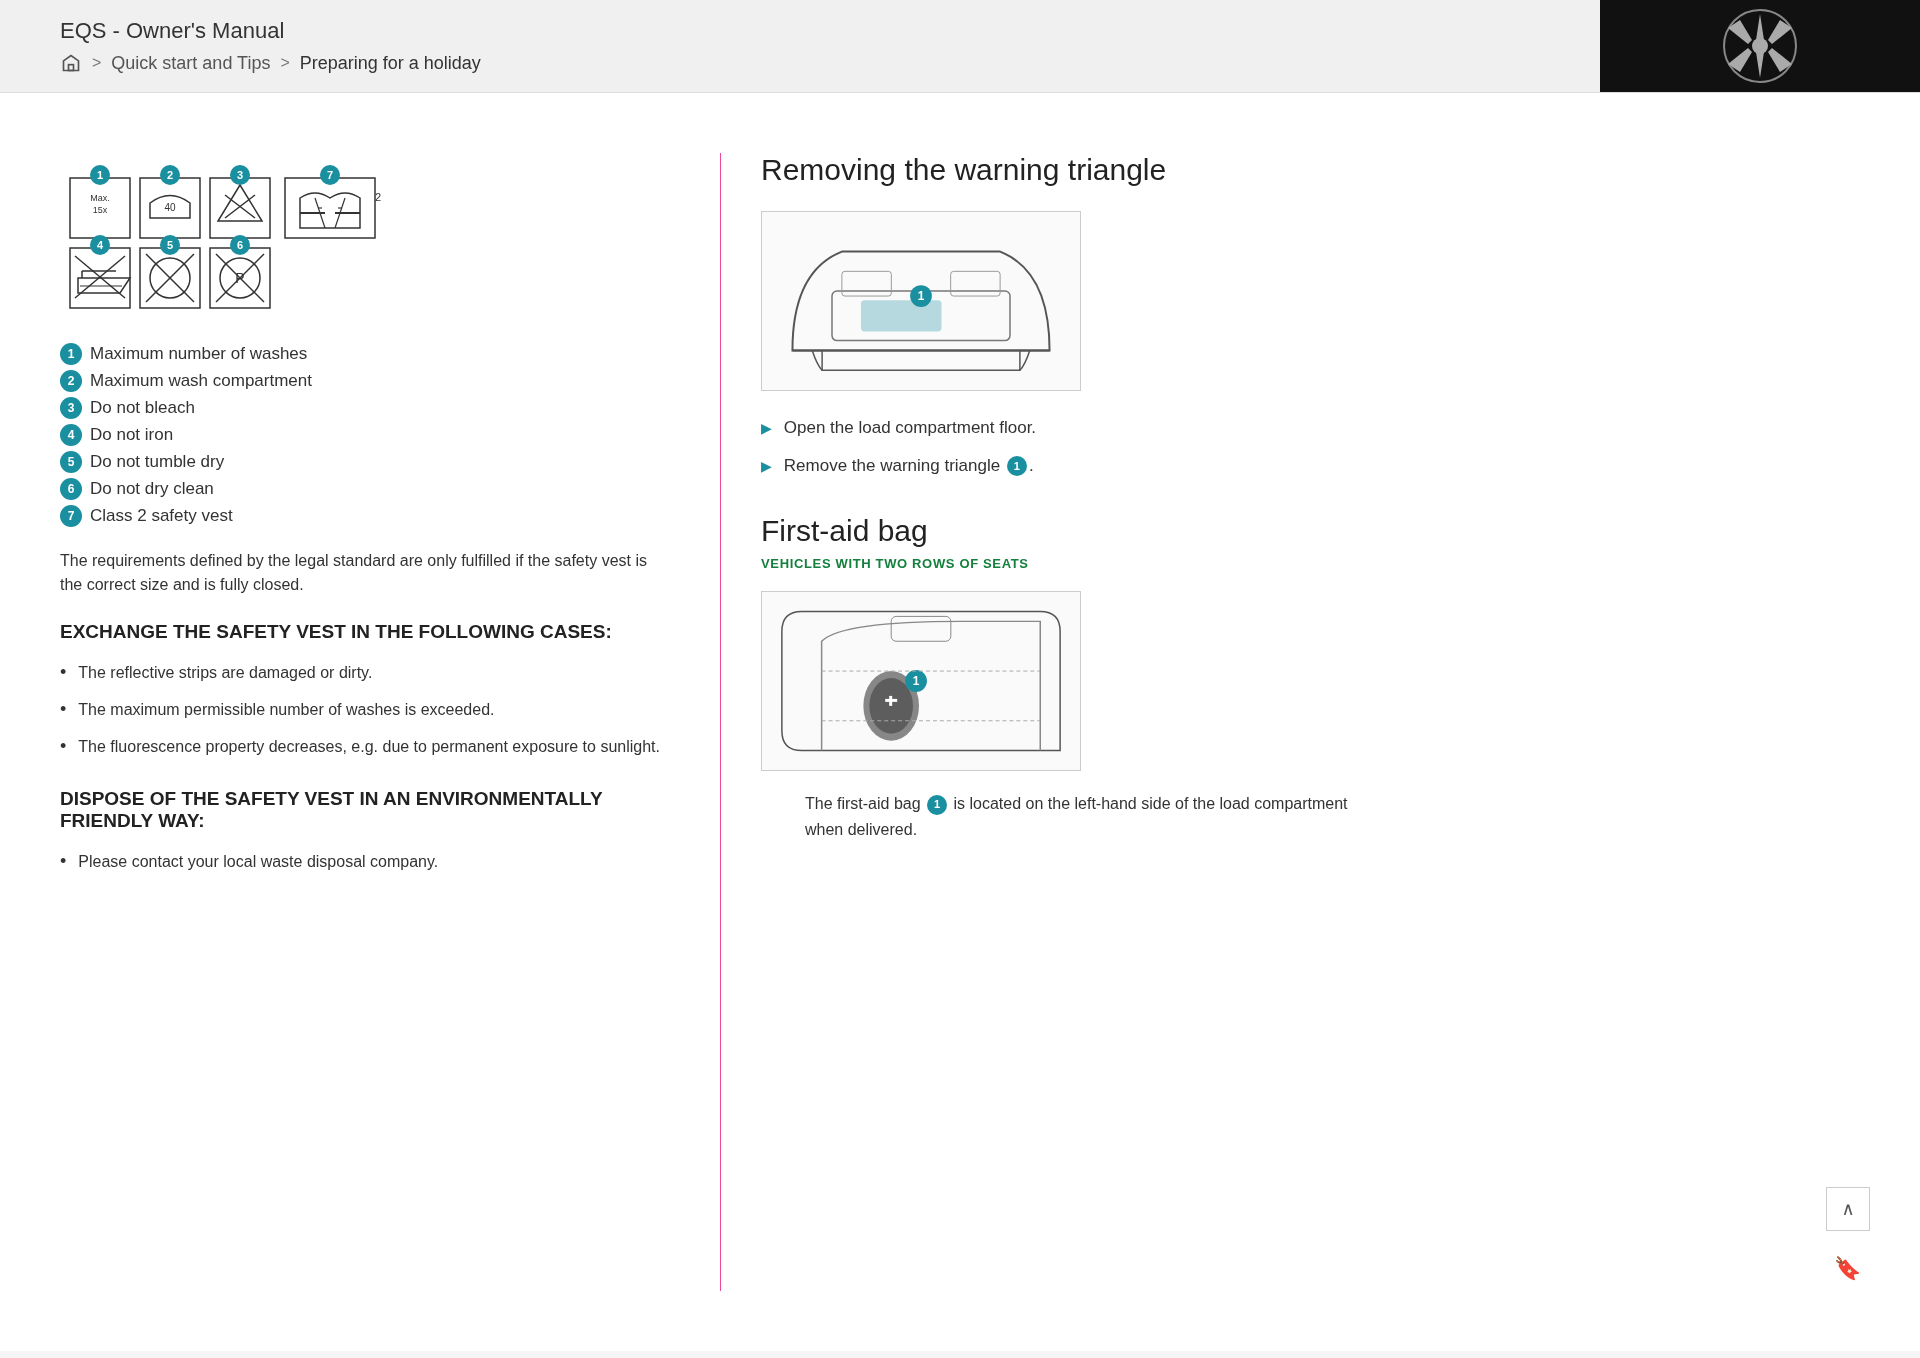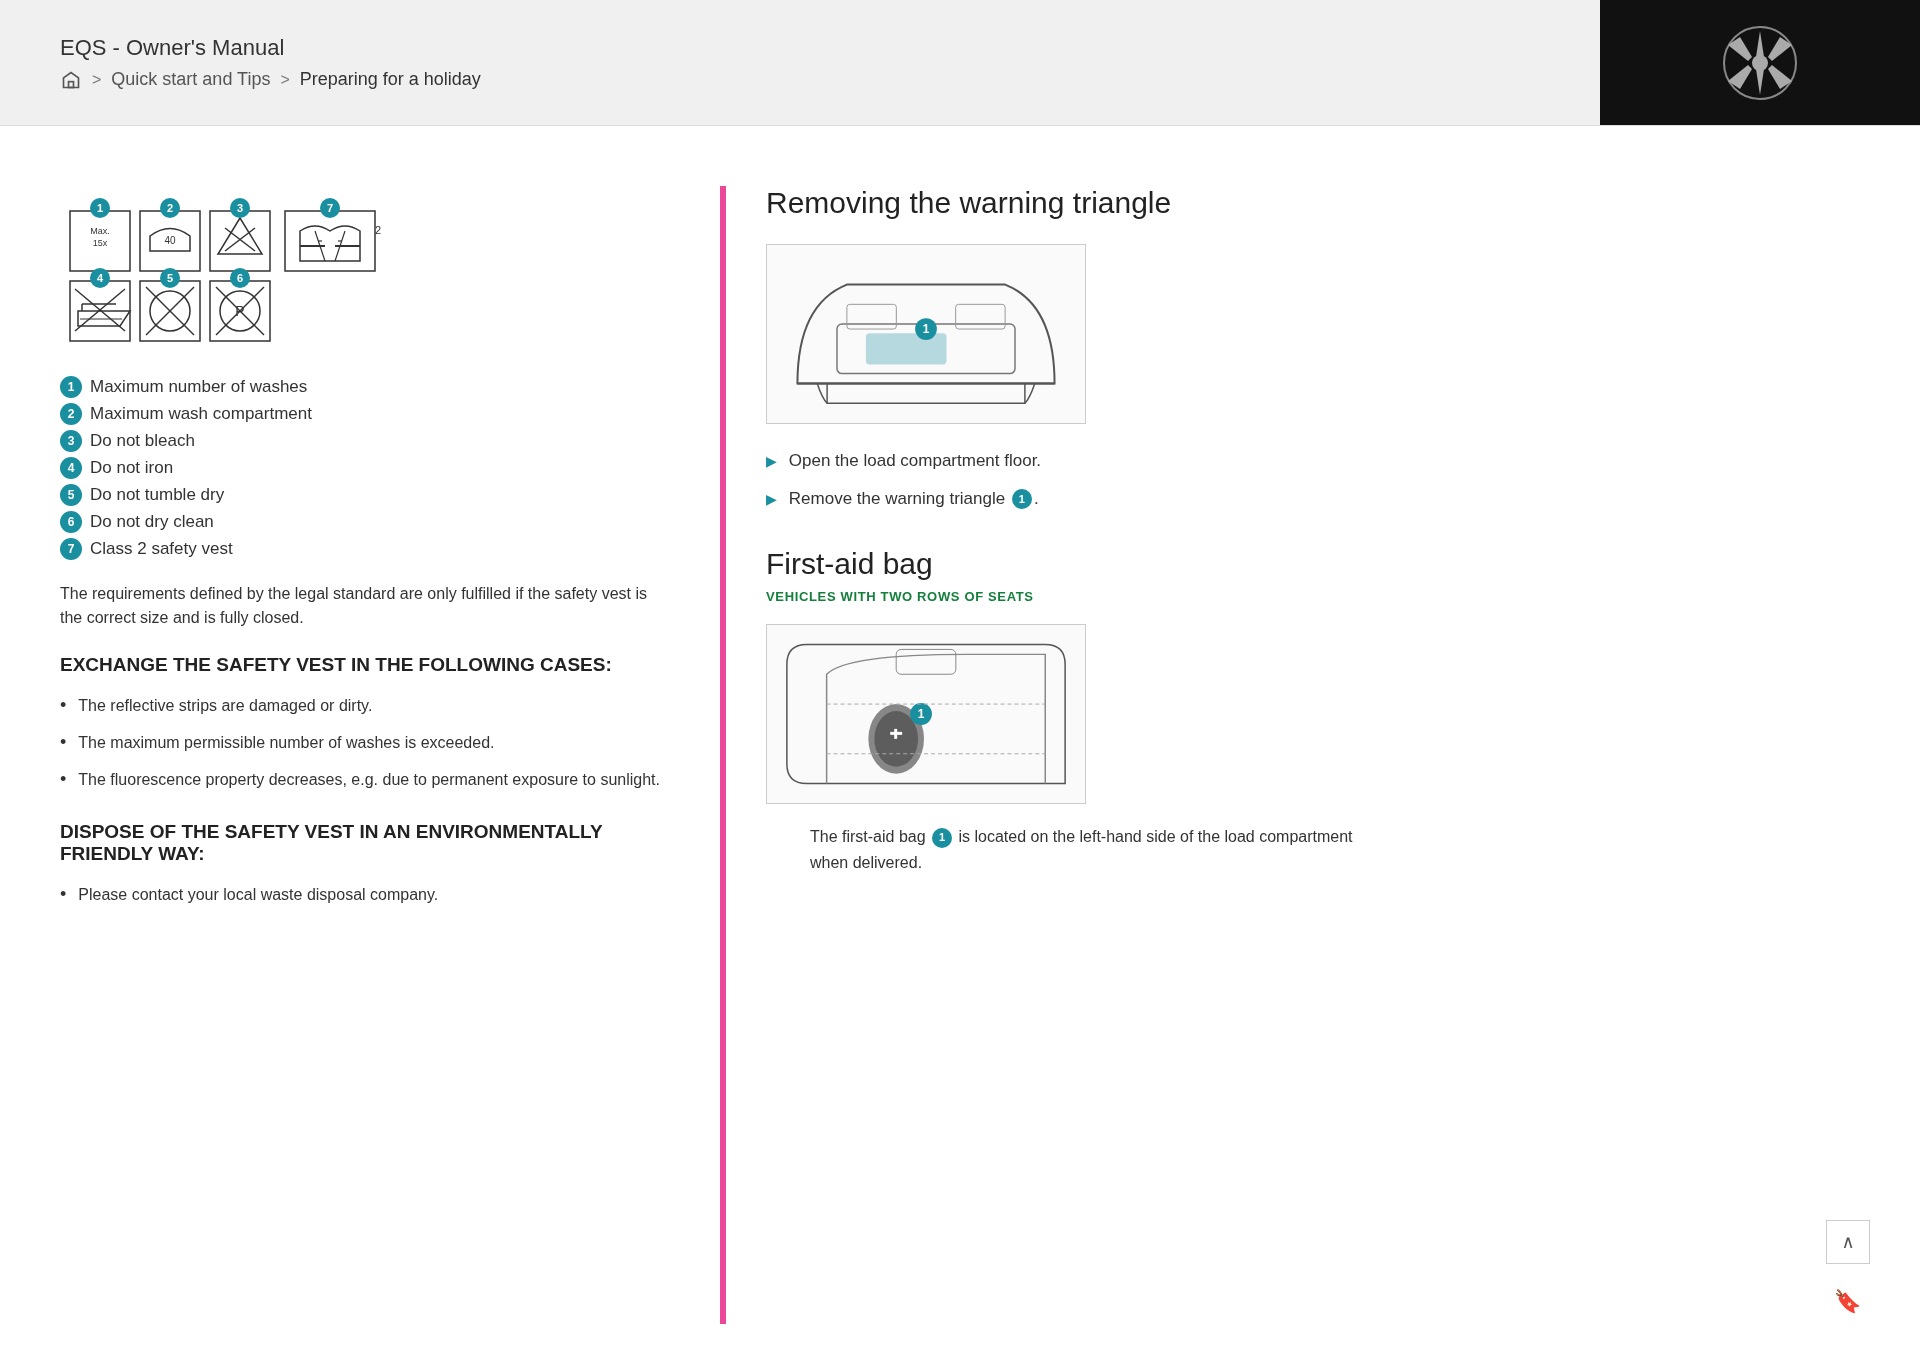--- a/index.html
+++ b/index.html
@@ -7,21 +7,21 @@
       font-family: Arial, sans-serif;
       background: #f5f5f5;
       width: 1920px;
       min-height: 1358px;
       position: relative;
     }
 
     
     .header {
       background: #f0f0f0;
-      height: 126px;
+      height: 93px;
       display: flex;
       align-items: center;
       justify-content: space-between;
       padding: 0 0 0 60px;
       border-bottom: 1px solid #ddd;
       position: relative;
     }
     .header-left { display: flex; flex-direction: column; gap: 8px; }
     .doc-title {
       font-size: 22px;
@@ -63,21 +63,21 @@
 
     .left-column {
       width: 660px;
       padding-right: 60px;
       flex-shrink: 0;
     }
 
     .right-column {
       flex: 1;
       padding-left: 40px;
-      border-left: 6px solid #ec4899;
+      border-left: 1px solid #ec4899;
     }
 
     
     .care-list {
       list-style: none;
       margin-bottom: 22px;
     }
     .care-list li {
       display: flex;
       align-items: center;

